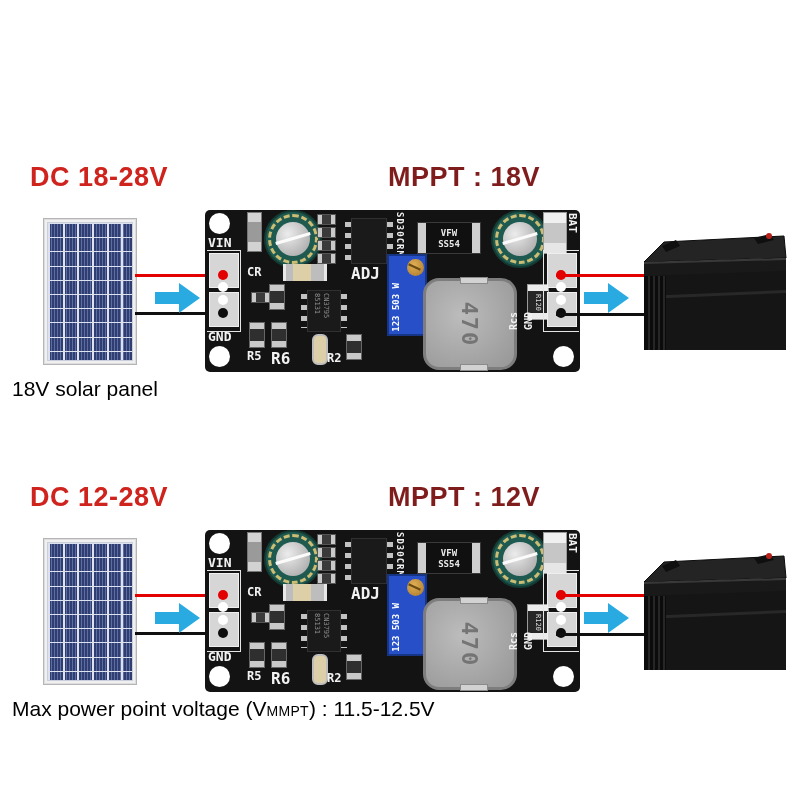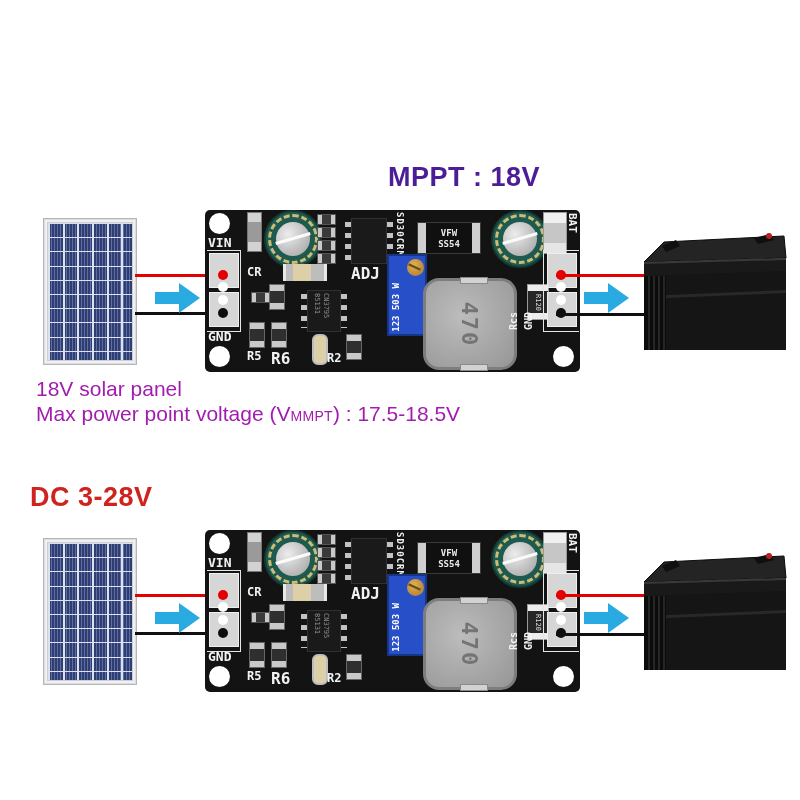--- a/index.html
+++ b/index.html
@@ -2,21 +2,21 @@
 <html><head>
 <meta charset="utf-8">
 <style>
   html,body{margin:0;padding:0;background:#fff;}
   #stage{position:relative;width:800px;height:800px;background:#fff;overflow:hidden;
          font-family:"Liberation Sans",sans-serif;}
   .section{position:absolute;left:0;width:800px;height:310px;}
   .s1{top:150px}.s2{top:470px}
 
   .dc-heading{position:absolute;left:30px;top:12px;font-weight:bold;font-size:27px;color:#cf231d;letter-spacing:.5px}
-  .mppt-heading{position:absolute;left:388px;top:12px;font-weight:bold;font-size:27px;color:#4c1d95;letter-spacing:.5px}
+  .mppt-heading{position:absolute;left:388px;top:12px;font-weight:bold;font-size:27px;color:#7f1d1d;letter-spacing:.5px}
 
   
   .solar-panel{position:absolute;left:43px;top:68px;width:94px;height:147px;background:#f0f0f0;
                border:1px solid #b5b5b5;box-sizing:border-box;padding:3px;box-shadow:0 0 0 1px #ddd inset}
   .panel-cells{width:100%;height:100%;box-sizing:border-box;border:1px solid #c9cfdd;background-color:#2f3d70;
     background-image:
       repeating-linear-gradient(90deg,#dde2ee 0 2px,rgba(0,0,0,0) 2px 14.7px),
       repeating-linear-gradient(180deg,#dde2ee 0 1px,rgba(0,0,0,0) 1px 14.2px),
       repeating-linear-gradient(90deg,rgba(130,150,205,.55) 0 1px,rgba(0,0,0,0) 1px 3px);}
 
@@ -106,29 +106,30 @@
   .it-t{top:-4px}.it-b{bottom:-4px}
   .r120{position:absolute;left:322px;top:74px;width:20px;height:34px;background:#ececec;border:1px solid #9a9a9a}
   .r120 .band{position:absolute;left:0;right:0;top:6px;bottom:6px;background:#262626;color:#ddd;
               font:7px "DejaVu Sans Mono",monospace;writing-mode:vertical-rl;text-align:center;line-height:20px}
   .res-capsule{position:absolute;left:107px;top:124px;width:12px;height:27px;background:#ddd0a8;border:2px solid #bdbdbd;border-radius:6px}
 
   
   .battery{position:absolute;left:636px;top:76px;width:152px;height:128px}
 
   
-  .caption{position:absolute;left:36px;top:226px;font-size:21px;color:#a21caf;line-height:25px}
+  .caption{position:absolute;left:12px;top:226px;font-size:21px;color:#000000;line-height:25px}
   .caption .sub{font-size:14px;letter-spacing:.3px}
 </style>
 </head>
 <body>
 
 <div id="stage">
 
   <div class="section s1">
+    <div class="dc-heading">DC 18-28V</div>
     <div class="mppt-heading">MPPT : 18V</div>
 
     <div class="solar-panel">
       <div class="panel-cells"></div>
     </div>
 
     <div class="wire pos w-p1"></div>
     <div class="wire neg w-n1"></div>
     <div class="arrow a1">
       <div class="shaft"></div>
@@ -248,26 +249,26 @@
       <polygon points="8,70 150,64 150,67 8,73" fill="#282828"></polygon>
       <rect x="8" y="50" width="22" height="74" fill="#0b0b0b"></rect>
       <line x1="13" y1="50" x2="13" y2="124" stroke="#262626" stroke-width="2"></line>
       <line x1="18" y1="50" x2="18" y2="124" stroke="#262626" stroke-width="2"></line>
       <line x1="23" y1="50" x2="23" y2="124" stroke="#262626" stroke-width="2"></line>
       <line x1="28" y1="50" x2="28" y2="124" stroke="#262626" stroke-width="2"></line>
     </svg>
 
     <div class="caption">
       <div>18V solar panel</div>
-      <div><span>Max power point voltage (V</span><span class="sub">MMPT</span><span>) : 17.5-18.5V</span></div>
     </div>
   </div>
 
   <div class="section s2">
-    <div class="dc-heading">DC 3-28V</div>
+    <div class="dc-heading">DC 12-28V</div>
+    <div class="mppt-heading">MPPT : 12V</div>
 
     <div class="solar-panel">
       <div class="panel-cells"></div>
     </div>
 
     <div class="wire pos w-p1"></div>
     <div class="wire neg w-n1"></div>
     <div class="arrow a1">
       <div class="shaft"></div>
       <div class="head"></div>
@@ -385,16 +386,17 @@
       <polygon points="8,50 150,45 150,124 8,124" fill="#151515"></polygon>
       <polygon points="8,70 150,64 150,67 8,73" fill="#282828"></polygon>
       <rect x="8" y="50" width="22" height="74" fill="#0b0b0b"></rect>
       <line x1="13" y1="50" x2="13" y2="124" stroke="#262626" stroke-width="2"></line>
       <line x1="18" y1="50" x2="18" y2="124" stroke="#262626" stroke-width="2"></line>
       <line x1="23" y1="50" x2="23" y2="124" stroke="#262626" stroke-width="2"></line>
       <line x1="28" y1="50" x2="28" y2="124" stroke="#262626" stroke-width="2"></line>
     </svg>
 
     <div class="caption">
+      <div><span>Max power point voltage (V</span><span class="sub">MMPT</span><span>) : 11.5-12.5V</span></div>
     </div>
   </div>
 
 </div>
 
 </body></html>

